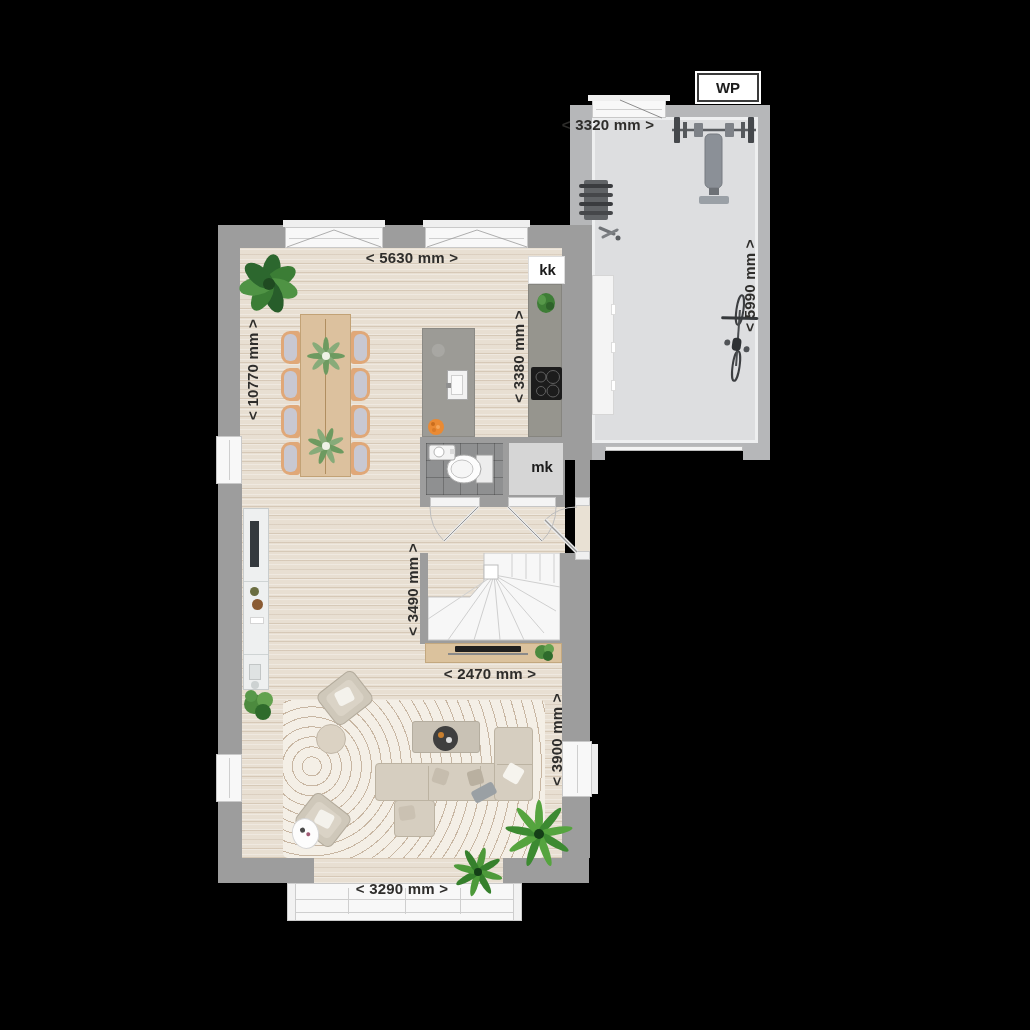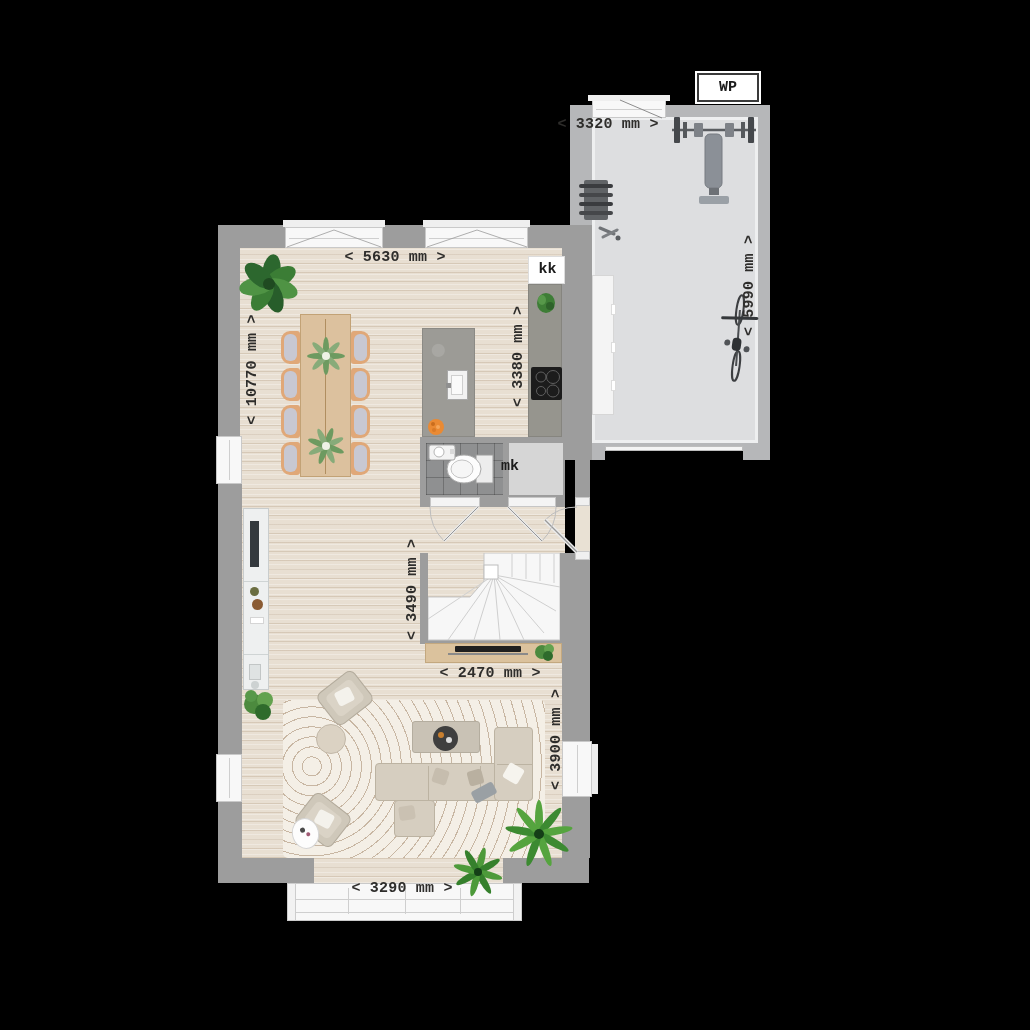--- a/index.html
+++ b/index.html
@@ -1,17 +1,17 @@
 <!DOCTYPE html>
 <html><head>
 <meta charset="utf-8">
 <style>
   html,body{margin:0;padding:0;background:#000;}
   #plan{position:relative;width:836px;height:1030px;background:#000;overflow:hidden;
-        font-family:Liberation Mono, monospace;}
+        font-family:Liberation Sans, sans-serif;}
   .abs{position:absolute;}
   .wall{position:absolute;background:#9d9d9d;}
   .gwall{position:absolute;background:#b6b7b9;}
   .wood{position:absolute;background-color:#e8dfd2;
         background-image:repeating-linear-gradient(to bottom,rgba(168,143,113,.28) 0 1px,transparent 1px 9px),
                          repeating-linear-gradient(to bottom,rgba(255,255,255,.30) 4px 5px,transparent 5px 9px);}
   .gfloor{position:absolute;background:#dddee0;box-shadow:inset 0 0 0 3px rgba(255,255,255,.5);}
   .tile{position:absolute;background-color:#8f9091;
         background-image:repeating-linear-gradient(0deg,rgba(55,55,55,.35) 0 1px,transparent 1px 17px),
                          repeating-linear-gradient(90deg,rgba(55,55,55,.35) 0 1px,transparent 1px 17px);}
@@ -177,21 +177,21 @@
   <div class="tile" style="left:426px;top:443px;width:77px;height:52px;"></div>
   <svg class="abs" style="left:426px;top:443px;" width="79" height="54">
     <rect x="50" y="12" width="17" height="28" fill="#ededed" stroke="#9c9c9c" stroke-width="1"></rect>
     <ellipse cx="38" cy="26" rx="17" ry="14" fill="#fdfdfd" stroke="#a8a8a8" stroke-width="1"></ellipse>
     <ellipse cx="36" cy="26" rx="11" ry="9" fill="#f6f6f6" stroke="#c4c4c4" stroke-width="1"></ellipse>
     <rect x="3" y="2" width="26" height="15" rx="2" fill="#f3f3f3" stroke="#a5a5a5" stroke-width="1"></rect>
     <circle cx="13" cy="9" r="5" fill="#ffffff" stroke="#b5b5b5" stroke-width="1"></circle>
     <rect x="24" y="6" width="5" height="5" fill="#d9d9d9"></rect>
   </svg>
   <div class="abs" style="left:509px;top:443px;width:54px;height:52px;background:#d6d6d6;"></div>
-  <div class="roomlabel" style="left:483px;top:458px;width:54px;">mk</div>
+  <div class="roomlabel" style="left:515px;top:458px;width:54px;">mk</div>
 
   <div class="abs" style="left:430px;top:497px;width:50px;height:10px;background:#f4f4f4;border:1px solid #c6c6c6;box-sizing:border-box;"></div>
   <div class="abs" style="left:508px;top:497px;width:48px;height:10px;background:#f4f4f4;border:1px solid #c6c6c6;box-sizing:border-box;"></div>
   <svg class="abs" style="left:420px;top:495px;" width="160" height="60">
     <path d="M10,12 A48,48 0 0 0 24,46" fill="none" stroke="#bdbdbd" stroke-width="1"></path>
     <line x1="58" y1="12" x2="24" y2="46" stroke="#e9e9e9" stroke-width="3"></line>
     <line x1="58" y1="12" x2="24" y2="46" stroke="#979797" stroke-width="1"></line>
     <path d="M136,12 A48,48 0 0 1 122,46" fill="none" stroke="#bdbdbd" stroke-width="1"></path>
     <line x1="88" y1="12" x2="122" y2="46" stroke="#e9e9e9" stroke-width="3"></line>
     <line x1="88" y1="12" x2="122" y2="46" stroke="#979797" stroke-width="1"></line>
@@ -397,21 +397,21 @@
       <ellipse rx="3.5" ry="14" fill="#4d9a3a" transform="rotate(105) translate(0,-11)"></ellipse>
       <ellipse rx="3.5" ry="14" fill="#35802c" transform="rotate(150) translate(0,-11)"></ellipse>
       <ellipse rx="3.5" ry="14" fill="#4d9a3a" transform="rotate(195) translate(0,-11)"></ellipse>
       <ellipse rx="3.5" ry="14" fill="#35802c" transform="rotate(240) translate(0,-11)"></ellipse>
       <ellipse rx="3.5" ry="14" fill="#4d9a3a" transform="rotate(285) translate(0,-11)"></ellipse>
       <ellipse rx="3.5" ry="14" fill="#35802c" transform="rotate(330) translate(0,-11)"></ellipse>
       <circle r="4" fill="#143f17"></circle>
     </g>
   </svg>
 
-  <div class="dim" style="left:315px;top:249px;">&lt; 5630 mm &gt;</div>
+  <div class="dim" style="left:332px;top:249px;">&lt; 5630 mm &gt;</div>
   <div class="dim rot" style="left:172px;top:361px;">&lt; 10770 mm &gt;</div>
   <div class="dim rot" style="left:438px;top:348px;">&lt; 3380 mm &gt;</div>
   <div class="dim rot" style="left:332px;top:581px;">&lt; 3490 mm &gt;</div>
   <div class="dim" style="left:410px;top:665px;">&lt; 2470 mm &gt;</div>
   <div class="dim rot" style="left:476px;top:731px;">&lt; 3900 mm &gt;</div>
   <div class="dim" style="left:322px;top:880px;">&lt; 3290 mm &gt;</div>
 
 </div>
 
 </body></html>

